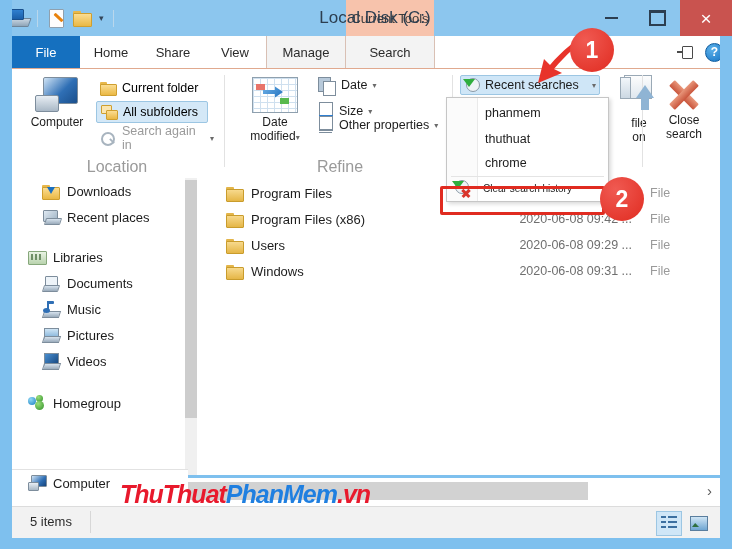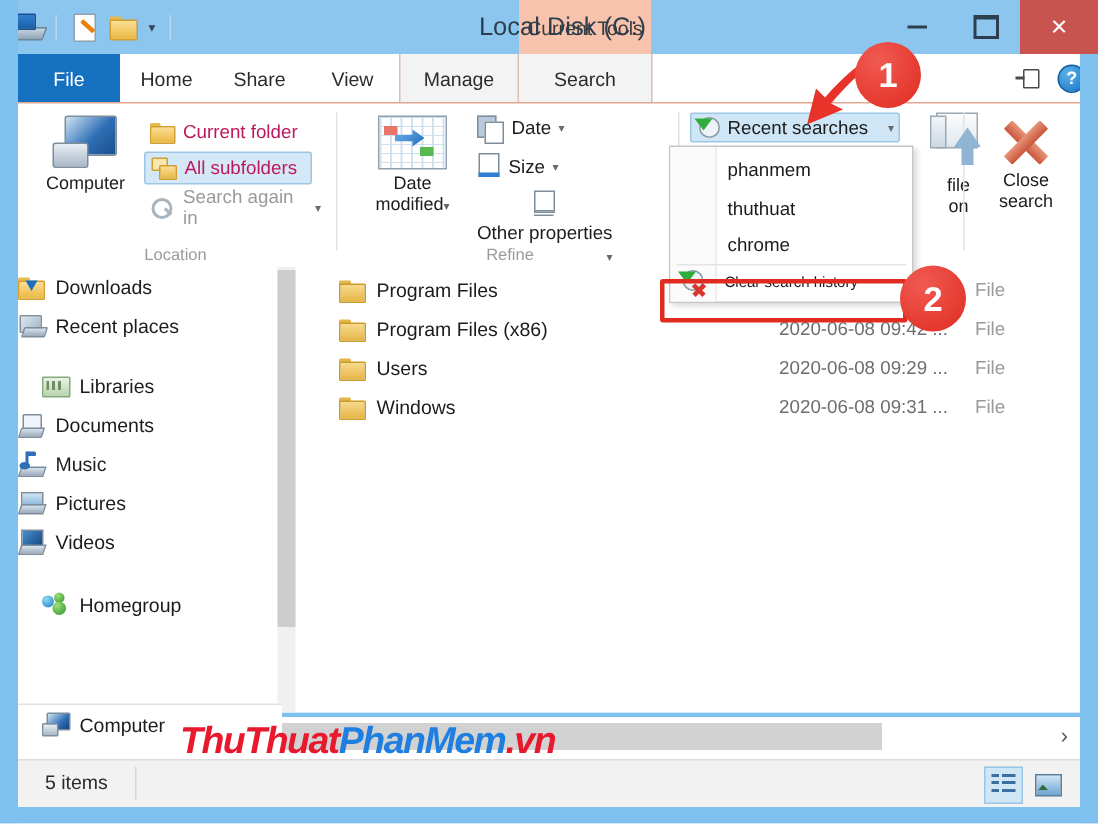--- a/index.html
+++ b/index.html
@@ -129,21 +129,21 @@
   
   .ribbon {
     position: absolute; left: 12px; top: 68px; width: 708px; height: 110px;
     background: #ffffff;
     border-top: 1px solid #e0a98f;
     box-sizing: border-box;
   }
   .rib-group { position: absolute; top: 0; height: 110px; }
   .rib-group-label {
     position: absolute; bottom: 3px; left: 0; width: 100%;
-    text-align: center; font-size: 11px; color: #9a9a9a;
+    text-align: center; font-size: 16px; color: #9a9a9a;
   }
   .rib-sep { position: absolute; top: 6px; width: 1px; height: 92px; background: #e2e2e2; }
 
   
   #grp-location { left: 0; width: 210px; }
   .big-btn {
     position: absolute; display: flex; flex-direction: column;
     align-items: center; justify-content: flex-start;
     font-size: 12px; color: #1c1c1c;
   }
@@ -155,21 +155,21 @@
     content:""; position:absolute; left:8px; top:0; width:33px; height:25px;
     background: linear-gradient(135deg,#cfe3f5 0%, #2f6fb5 55%, #1a4f8c 100%);
     border:1.5px solid #7d8d9c; border-radius:2px;
   }
   .ico-computer::after {
     content:""; position:absolute; left:0px; top:18px; width:22px; height:15px;
     background: linear-gradient(#e8eef4,#a9b8c6); border:1.5px solid #7d8d9c; border-radius:2px;
   }
   .chk-row {
     position: absolute; display: flex; align-items: center; gap: 6px;
-    font-size: 12.5px; color: #be185d; height: 22px; padding: 0 4px;
+    font-size: 12.5px; color: #000000; height: 22px; padding: 0 4px;
     box-sizing: border-box;
   }
   #chk-current { left: 84px; top: 8px; width: 118px; }
   #chk-allsub {
     left: 84px; top: 32px; width: 112px;
     background: #d4e8f7; border: 1px solid #9cc6e3; border-radius: 2px;
   }
   #chk-again { left: 84px; top: 58px; width: 122px; color: #9a9a9a; }
   .mini-folder { width: 16px; height: 14px; position: relative; flex: 0 0 16px; }
   .mini-folder::before{
@@ -220,21 +220,21 @@
   }
   .cal-red{ position:absolute; left:3px; top:6px; width:9px; height:6px; background:#e8746a; }
   .cal-green{ position:absolute; left:27px; top:20px; width:9px; height:6px; background:#57b94e; }
   .big-lbl { text-align: center; line-height: 14px; }
   .ref-row {
     position: absolute; display: flex; align-items: center; gap: 5px;
     font-size: 12.5px; color: #1c1c1c; height: 20px;
   }
   #ref-kind { left: 88px; top: 6px; }
   #ref-size { left: 88px; top: 32px; }
-  #ref-other { left: 88px; top: 58px; flex-direction: column; }
+  #ref-other { left: 88px; top: 46px; }
   .ico-kind { width: 18px; height: 17px; position: relative; flex:0 0 18px;}
   .ico-kind::before{
     content:""; position:absolute; left:0; top:0; width:11px; height:13px;
     background:#b7c9da; border:1px solid #7d8d9c;
   }
   .ico-kind::after{
     content:""; position:absolute; left:5px; top:4px; width:11px; height:13px;
     background:#fff; border:1px solid #7d8d9c;
   }
   .ico-size { width: 16px; height: 18px; position: relative; flex:0 0 16px;}
@@ -363,21 +363,21 @@
     position: absolute; left: 12px; top: 178px; width: 708px; height: 297px;
     background: #ffffff; overflow: hidden;
   }
   .navpane {
     position: absolute; left: 0; top: 0; width: 186px; height: 297px;
     background: #ffffff;
   }
   .nav-item {
     position: absolute; left: 0; width: 186px; height: 26px;
     display: flex; align-items: center; gap: 7px;
-    font-size: 13px; color: #1c1c1c; box-sizing: border-box;
+    font-size: 13px; color: #1c1c1c; padding-left: 30px; box-sizing: border-box;
   }
   .nav-item.lvl1 { padding-left: 16px; }
   .nav-ico { width: 18px; height: 17px; position: relative; flex: 0 0 18px; }
   .ni-download::before{
     content:""; position:absolute; left:0; top:2px; width:8px; height:3px; background:#e8b84b; border-radius:1px 1px 0 0;
   }
   .ni-download::after{
     content:""; position:absolute; left:0; top:4px; width:16px; height:11px;
     background: linear-gradient(#fbdd92,#eab844); border:1px solid #cf9f2f; border-radius:1px;
   }

